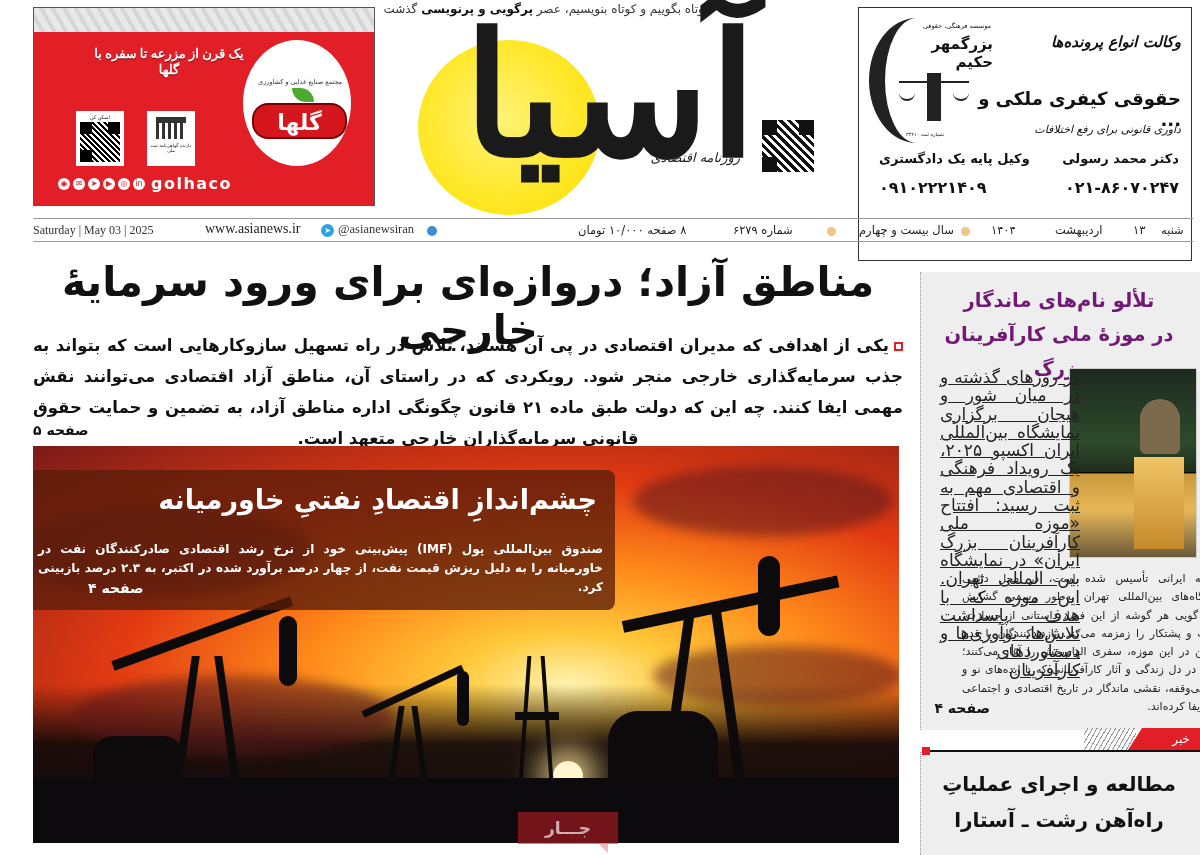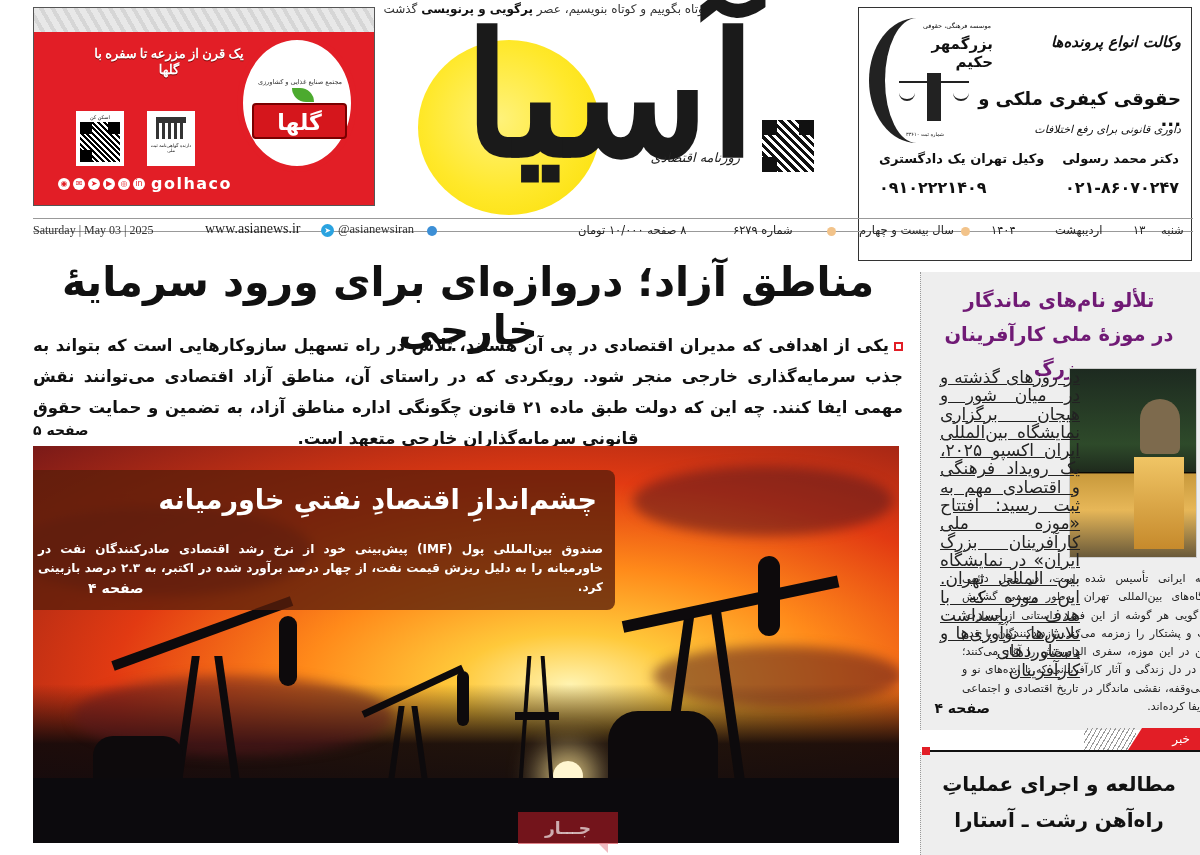--- a/index.html
+++ b/index.html
@@ -7,21 +7,21 @@
   body { position: relative; font-family: "DejaVu Sans", sans-serif; color: #111; }
   .abs { position: absolute; }
 
   
   #ad-left { left: 33px; top: 7px; width: 342px; height: 199px; border: 1px solid #555; overflow: hidden; background: #f2f2f2; }
   #ad-left .herbs { position:absolute; left:0; top:0; width:100%; height:24px; background: repeating-linear-gradient(60deg,#e8e8e8 0 6px,#d6d6d6 6px 10px); }
   #ad-left .red { position:absolute; left:0; top:24px; width:100%; height:175px; background:#e21e26; }
   #ad-left .circle { position:absolute; left:203px; top:26px; width:120px; height:138px; border-radius:50%; background:#fff; border:6px solid #e21e26; box-shadow:0 0 0 2px #fff inset; }
   #ad-left .slogan { position:absolute; left:50px; top:38px; width:170px; color:#fff; font-weight:bold; font-size:13px; direction:rtl; text-align:center; text-shadow:0 1px 0 #7a0000;font-family:Liberation Serif, serif; }
   #ad-left .brand-sub { position:absolute; left:211px; top:70px; width:110px; font-size:6.5px; color:#333; direction:rtl; text-align:center; }
-  #ad-left .brand { position:absolute; left:218px; top:95px; width:95px; height:36px; background:#d5161c; color:#fff; border-radius:4px; font-weight:bold; font-size:22px; text-align:center; line-height:36px; direction:rtl; border:2px solid #7a0000; }
+  #ad-left .brand { position:absolute; left:218px; top:95px; width:95px; height:36px; background:#d5161c; color:#fff; border-radius:16px; font-weight:bold; font-size:22px; text-align:center; line-height:36px; direction:rtl; border:2px solid #7a0000; }
   #ad-left .leaf { position:absolute; left:258px; top:80px; width:22px; height:14px; background:#4caa2e; border-radius:0 14px 0 14px; }
   #ad-left .qr { position:absolute; left:42px; top:103px; width:48px; height:55px; background:#fff; padding:3px; }
   #ad-left .qr .cap { font-size:5px; text-align:center; direction:rtl; }
   #ad-left .qr .code { width:40px; height:40px; margin:2px auto 0; background:
       linear-gradient(#000,#000) 0 0/12px 12px no-repeat,
       linear-gradient(#000,#000) 28px 0/12px 12px no-repeat,
       linear-gradient(#000,#000) 0 28px/12px 12px no-repeat,
       repeating-linear-gradient(45deg,#000 0 2px,#fff 2px 4px); }
   #ad-left .unesco { position:absolute; left:113px; top:103px; width:48px; height:55px; background:#fff; text-align:center; }
   #ad-left .unesco .temple { margin:6px auto 0; width:30px; height:22px; border-top:6px solid #333; background:repeating-linear-gradient(90deg,#333 0 3px,#fff 3px 6px); }
@@ -54,21 +54,21 @@
   #ad-right .inst { position:absolute; left:40px; top:27px; width:94px; font-size:15px; font-weight:bold; direction:rtl; text-align:right; }
   #ad-right .reg { position:absolute; left:36px; top:123px; width:60px; font-size:5px; direction:rtl; text-align:center; }
   #ad-right .l1 { position:absolute; right:10px; top:25px; width:180px; font-family:"DejaVu Serif",serif; font-style:italic; font-weight:bold; font-size:15px; direction:rtl; text-align:right; }
   #ad-right .l2 { position:absolute; right:10px; top:80px; width:210px; font-weight:bold; font-size:18px; direction:rtl; text-align:right; }
   #ad-right .l3 { position:absolute; right:10px; top:115px; width:200px; font-family:"DejaVu Serif",serif; font-style:italic; font-size:11px; direction:rtl; text-align:right; }
   #ad-right .row { position:absolute; left:20px; width:300px; display:flex; justify-content:space-between; direction:rtl; font-weight:bold; }
   #ad-right .r1 { top:143px; font-size:13px; }
   #ad-right .r2 { top:170px; font-size:16px; }
 
   
-  #infobar { left: 33px; top: 218px; width: 1160px; height: 14px; border-top: 1px solid #999; border-bottom: 1px solid #999; font-size: 12px; }
+  #infobar { left: 33px; top: 218px; width: 1160px; height: 24px; border-top: 1px solid #999; border-bottom: 1px solid #999; font-size: 12px; }
   #infobar .date-en { position:absolute; left:0; top:4px; font-family:"Liberation Serif",serif; font-size:12px; color:#333; }
   #infobar .site { position:absolute; left:172px; top:2px; font-family:"Liberation Serif",serif; font-size:14px; color:#222; }
   #infobar .tg { position:absolute; left:288px; top:5px; width:13px; height:13px; border-radius:50%; background:#2aa3e0; color:#fff; font-size:8px; line-height:13px; text-align:center; }
   #infobar .handle { position:absolute; left:305px; top:3px; font-family:"Liberation Serif",serif; font-size:12.5px; color:#333; }
   #infobar .verify { position:absolute; left:394px; top:7px; width:10px; height:10px; border-radius:50%; background:#3c8fd6; }
   #infobar .fa { position:absolute; top:4px; direction:rtl; font-size:11.5px; color:#222; white-space:nowrap; }
   #infobar .dot { position:absolute; top:8px; width:9px; height:9px; border-radius:50%; background:#f2c38a; }
 
   
   #headline { left: 33px; top: 258px; width: 870px; font-size: 41px; font-weight: bold; direction: rtl; text-align: center; color:#111; letter-spacing:-0.5px; }
@@ -156,21 +156,21 @@
       <div class="pan" style="right:0"></div>
   </div>
   <div class="inst-small">موسسه فرهنگی، حقوقی</div>
   <div class="inst">بزرگمهر حکیم</div>
   <div class="reg">شماره ثبت ۳۳۶۱۰</div>
   <div class="l1">وکالت انواع پرونده‌ها</div>
   <div class="l2">حقوقی کیفری ملکی و ...</div>
   <div class="l3">داوری قانونی برای رفع اختلافات</div>
   <div class="row r1">
     <span>دکتر محمد رسولی</span>
-    <span>وکیل تهران یک دادگستری</span>
+    <span>وکیل پایه یک دادگستری</span>
   </div>
   <div class="row r2">
     <span>۰۲۱-۸۶۰۷۰۲۴۷</span>
     <span>۰۹۱۰۲۲۲۱۴۰۹</span>
   </div>
 </div>
 
 <div id="infobar" class="abs">
   <span class="date-en">Saturday | May 03 | 2025</span>
   <span class="site">www.asianews.ir</span>

